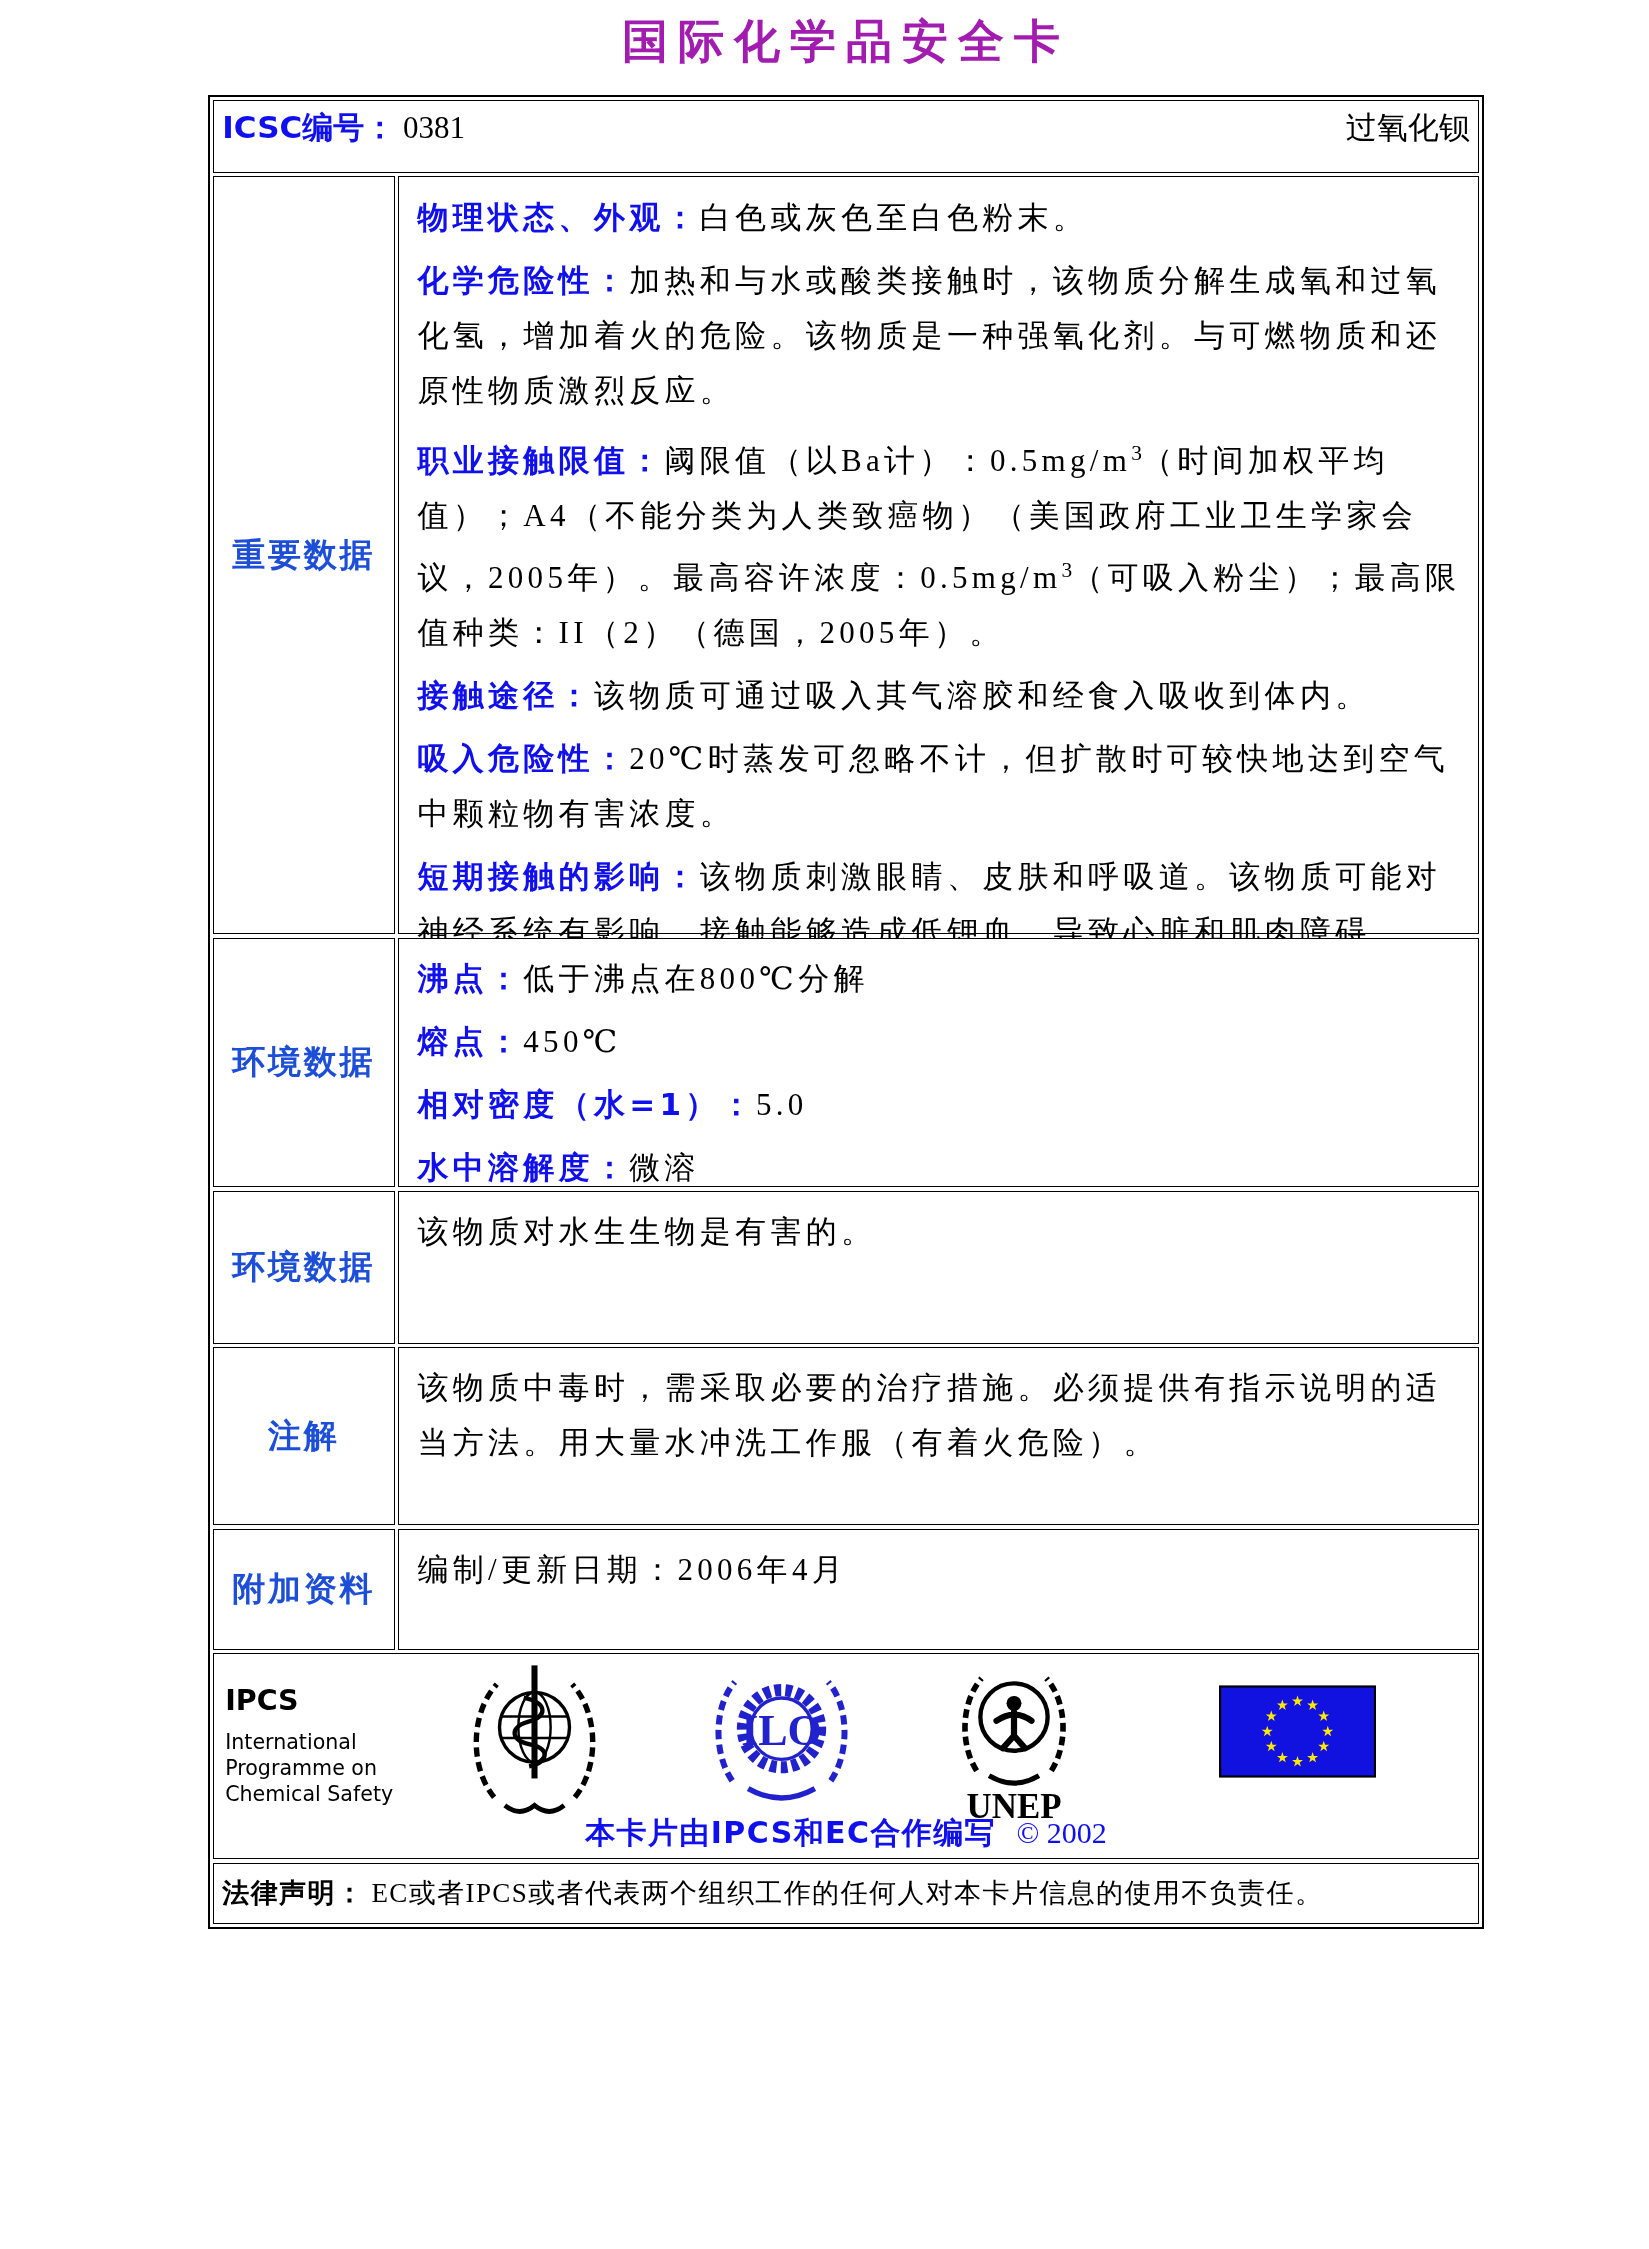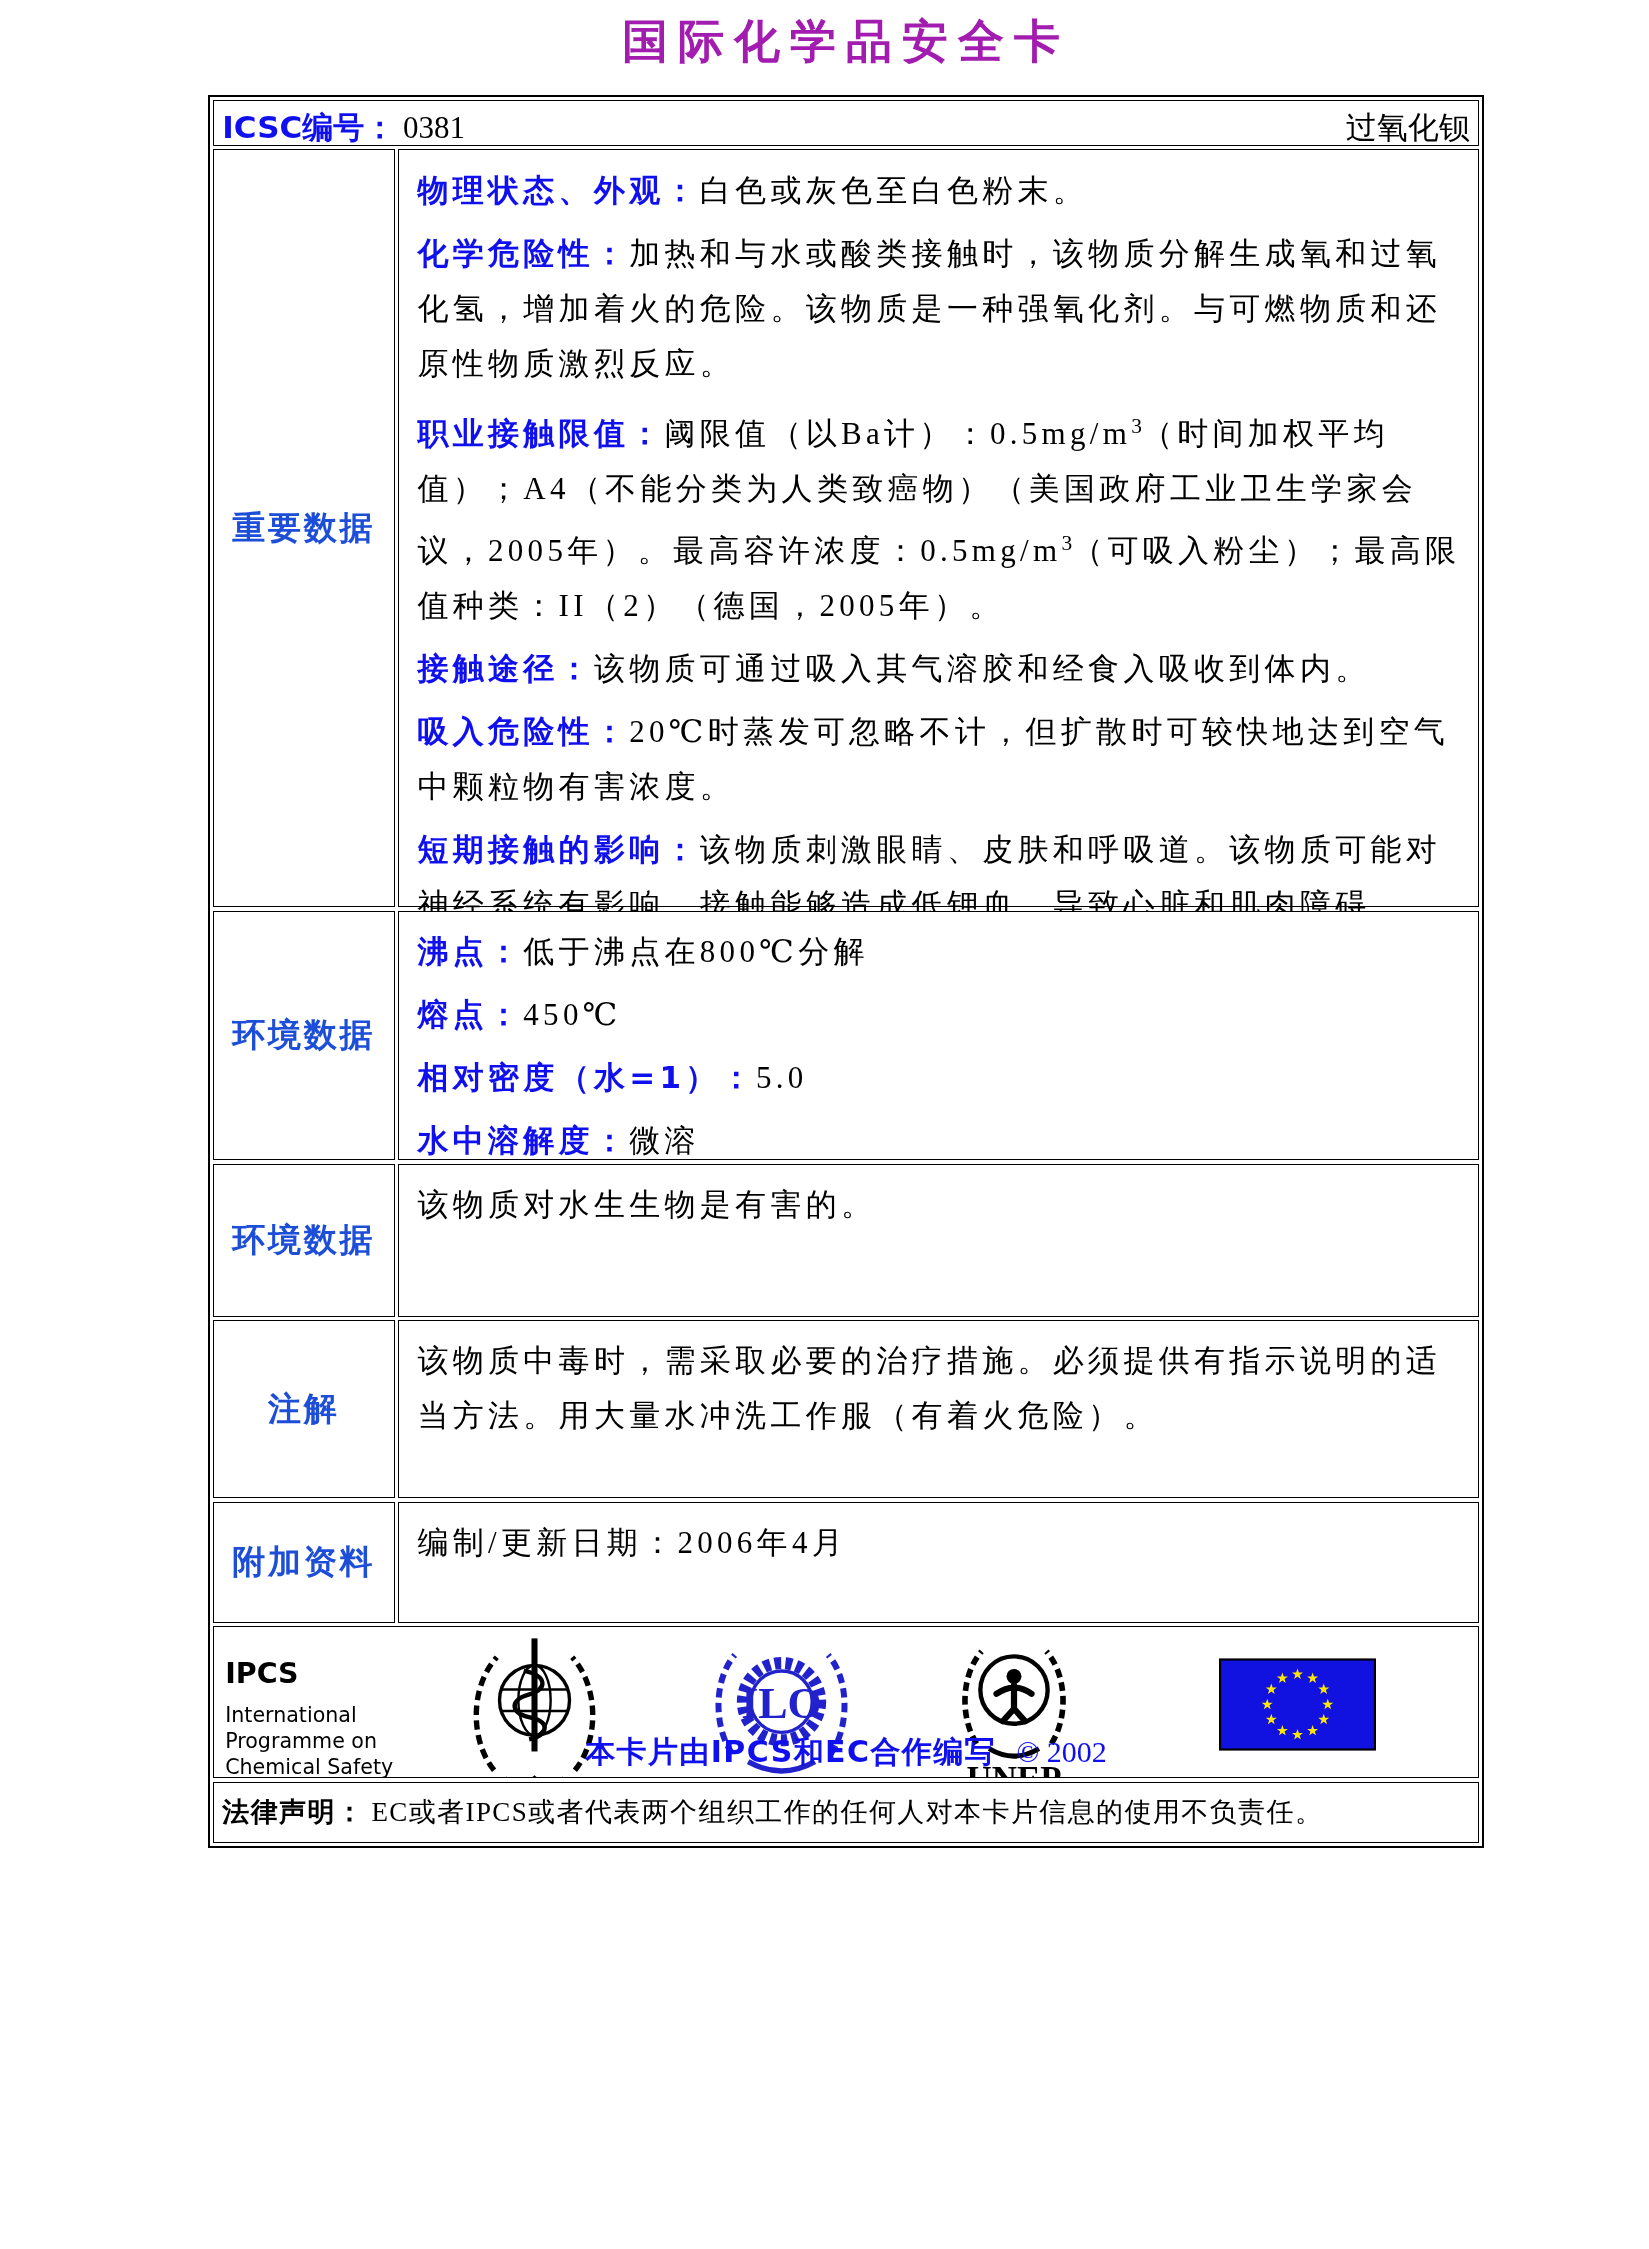--- a/index.html
+++ b/index.html
@@ -16,21 +16,21 @@
   }
   .card {
     position:absolute; left:208px; top:95px; width:1276px;
     box-sizing:border-box; border:2.1px solid #000; background:#fff;
     padding:2.8px; display:flex; flex-direction:column; gap:3.6px;
   }
   .cell { border:1.4px solid #000; box-sizing:border-box; background:#fff; }
 
   
   .header-row {
-    height:46px; display:flex; justify-content:space-between; align-items:flex-start;
+    height:73px; display:flex; justify-content:space-between; align-items:flex-start;
     padding:5.7px 8.5px; font-size:31px; line-height:43px;
   }
   .lbl {
     color:#1010EE; font-weight:bold;
     font-family:"DejaVu Sans","Liberation Sans",sans-serif;
   }
 
   
   .trow { display:flex; gap:3.6px; }
   .sec-label {
@@ -44,21 +44,21 @@
   }
   .sec-body p { margin:8px; }
   .sec-body sup { font-size:21.4px; letter-spacing:0; }
   .row-0 { height:758px; }
   .row-1 { height:249px; }
   .row-2 { height:153px; }
   .row-3 { height:178px; }
   .row-4 { height:121px; }
 
   
-  .logos-row { height:152px; position:relative; overflow:hidden; }
+  .logos-row { height:206px; position:relative; overflow:hidden; }
   .ipcs-block {
     position:absolute; left:11.4px; top:30px;
     font-family:"DejaVu Sans","Liberation Sans",sans-serif;
   }
   .ipcs-acronym { font-size:28.5px; font-weight:bold; margin-bottom:11.4px; }
   .ipcs-line { font-size:20.6px; line-height:26px; }
   .logo-who  { position:absolute; left:253px;  top:5.7px;  width:135px; height:175px; }
   .logo-ilo  { position:absolute; left:494px;  top:11.4px; width:147px; height:140px; }
   .logo-unep { position:absolute; left:736px; top:7.1px; width:128px; height:162px; }
   .logo-eu   { position:absolute; left:1005px; top:31px; width:157px; height:93px; }

